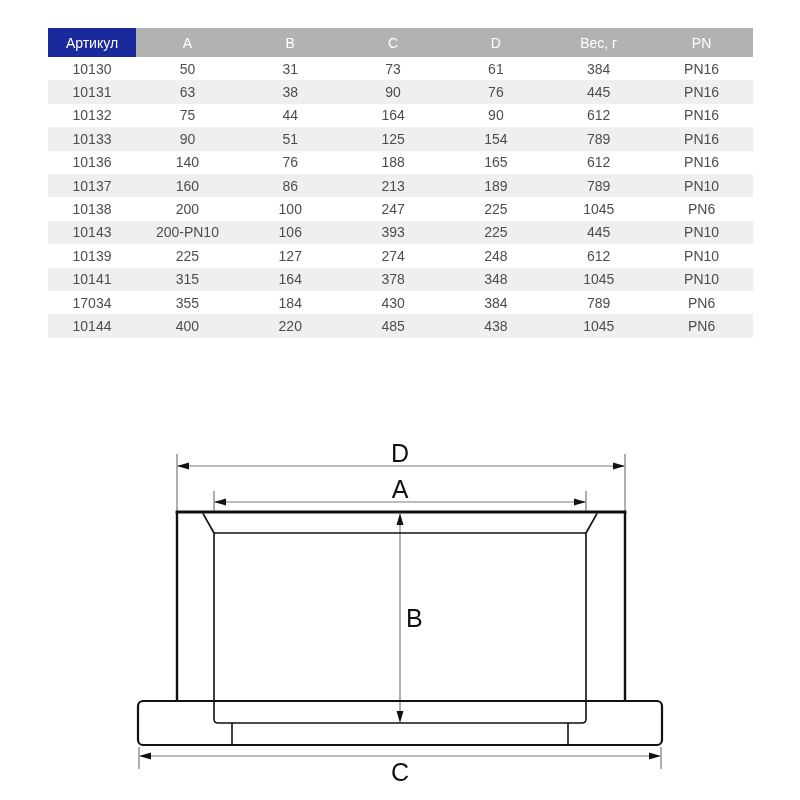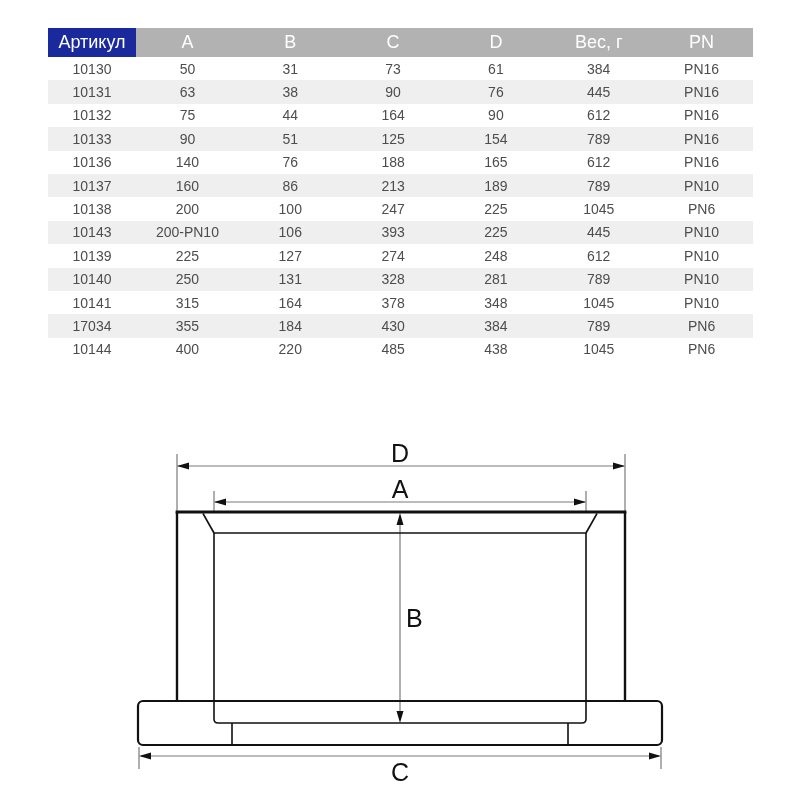--- a/index.html
+++ b/index.html
@@ -25,21 +25,21 @@
     padding: 0;
     text-align: center;
     vertical-align: middle;
     font-weight: normal;
     white-space: nowrap;
   }
   .spec-table thead th {
     height: 29px;
     background: #b2b2b2;
     color: #ffffff;
-    font-size: 18px;
+    font-size: 14px;
   }
   .spec-table thead th.accent {
     background: #1a2a9c;
     width: 88px;
   }
   .spec-table tbody td {
     height: 23.4px;
     color: #4d4d4d;
   }
   .spec-table tbody tr:nth-child(even) td {
@@ -148,29 +148,20 @@
           <td>445</td>
           <td>PN10</td>
         </tr>
         <tr>
           <td>10139</td>
           <td>225</td>
           <td>127</td>
           <td>274</td>
           <td>248</td>
           <td>612</td>
-          <td>PN10</td>
-        </tr>
-        <tr>
-          <td>10140</td>
-          <td>250</td>
-          <td>131</td>
-          <td>328</td>
-          <td>281</td>
-          <td>789</td>
           <td>PN10</td>
         </tr>
         <tr>
           <td>10141</td>
           <td>315</td>
           <td>164</td>
           <td>378</td>
           <td>348</td>
           <td>1045</td>
           <td>PN10</td>

